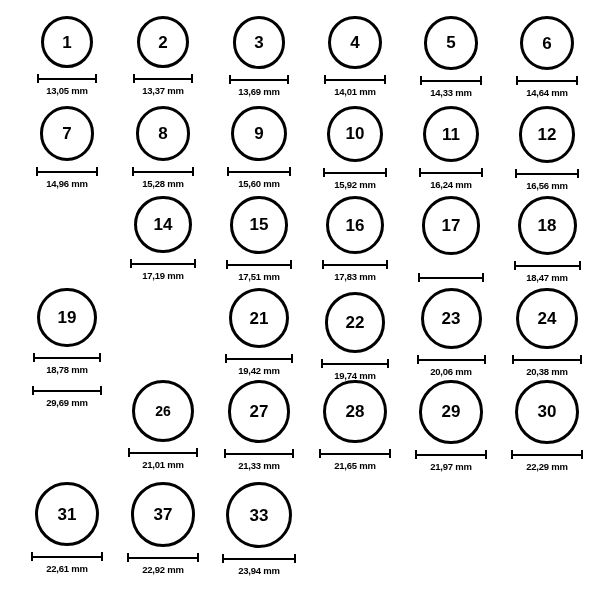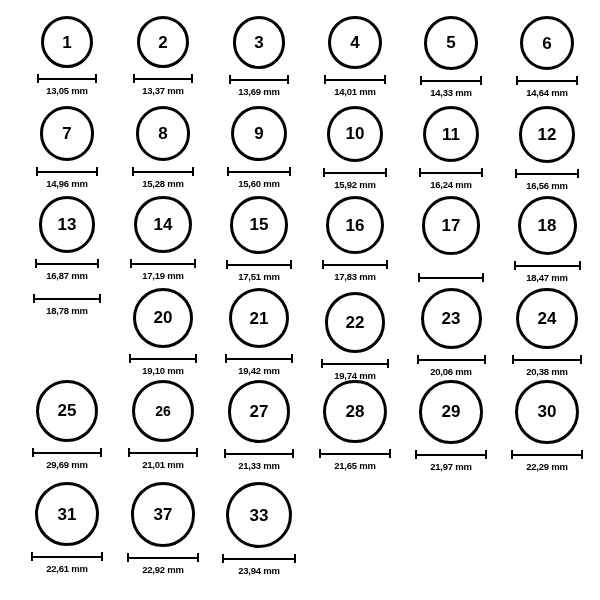--- a/index.html
+++ b/index.html
@@ -200,31 +200,20 @@
       <div class="ring-circle" style="width: 56.5px; height: 56.5px;">
         <span class="ring-number" style="font-size: 17px; text-align: right;">12</span>
       </div>
       <div class="measure" style="width: 64.5px;">
         <div class="measure-line"></div>
         <div class="measure-tick left"></div>
         <div class="measure-tick right"></div>
       </div>
       <div class="size-label">16,56 mm</div>
     </div>
-    <div class="ring-cell" style="left: 17px; top: 196px;">
-      <div class="ring-circle" style="width: 56.9px; height: 56.9px;">
-        <span class="ring-number" style="font-size: 17px;">13</span>
-      </div>
-      <div class="measure" style="width: 64.9px;">
-        <div class="measure-line"></div>
-        <div class="measure-tick left"></div>
-        <div class="measure-tick right"></div>
-      </div>
-      <div class="size-label">16,87 mm</div>
-    </div>
     <div class="ring-cell" style="left: 113px; top: 196px;">
       <div class="ring-circle" style="width: 57.3px; height: 57.3px;">
         <span class="ring-number" style="font-size: 17px;">14</span>
       </div>
       <div class="measure" style="width: 65.3px;">
         <div class="measure-line"></div>
         <div class="measure-tick left"></div>
         <div class="measure-tick right"></div>
       </div>
       <div class="size-label">17,19 mm</div>
@@ -267,37 +256,29 @@
         <span class="ring-number" style="font-size: 17px;">18</span>
       </div>
       <div class="measure" style="width: 67px;">
         <div class="measure-line"></div>
         <div class="measure-tick left"></div>
         <div class="measure-tick right"></div>
       </div>
       <div class="size-label">18,47 mm</div>
     </div>
     <div class="ring-cell" style="left: 17px; top: 288px;">
+      <div class="ring-circle" style="width: 59.4px; height: 59.4px;">
+        <span class="ring-number" style="font-size: 17px;">19</span>
+      </div>
       <div class="measure" style="width: 67.4px;">
         <div class="measure-line"></div>
         <div class="measure-tick left"></div>
         <div class="measure-tick right"></div>
       </div>
       <div class="size-label">18,78 mm</div>
-    </div>
-    <div class="ring-cell" style="left: 113px; top: 288px;">
-      <div class="ring-circle" style="width: 59.8px; height: 59.8px;">
-        <span class="ring-number" style="font-size: 17px;">20</span>
-      </div>
-      <div class="measure" style="width: 67.8px;">
-        <div class="measure-line"></div>
-        <div class="measure-tick left"></div>
-        <div class="measure-tick right"></div>
-      </div>
-      <div class="size-label">19,10 mm</div>
     </div>
     <div class="ring-cell" style="left: 209px; top: 288px;">
       <div class="ring-circle" style="width: 60.2px; height: 60.2px;">
         <span class="ring-number" style="font-size: 17px;">21</span>
       </div>
       <div class="measure" style="width: 68.2px;">
         <div class="measure-line"></div>
         <div class="measure-tick left"></div>
         <div class="measure-tick right"></div>
       </div>
@@ -330,23 +311,20 @@
         <span class="ring-number" style="font-size: 17px;">24</span>
       </div>
       <div class="measure" style="width: 69.4px;">
         <div class="measure-line"></div>
         <div class="measure-tick left"></div>
         <div class="measure-tick right"></div>
       </div>
       <div class="size-label">20,38 mm</div>
     </div>
     <div class="ring-cell" style="left: 17px; top: 380px;">
-      <div class="ring-circle" style="width: 61.8px; height: 61.8px;">
-        <span class="ring-number" style="font-size: 17px;">25</span>
-      </div>
       <div class="measure" style="width: 69.8px;">
         <div class="measure-line"></div>
         <div class="measure-tick left"></div>
         <div class="measure-tick right"></div>
       </div>
       <div class="size-label">29,69 mm</div>
     </div>
     <div class="ring-cell" style="left: 113px; top: 380px;">
       <div class="ring-circle" style="width: 62.2px; height: 62.2px;">
         <span class="ring-number" style="font-size: 14px;">26</span>

